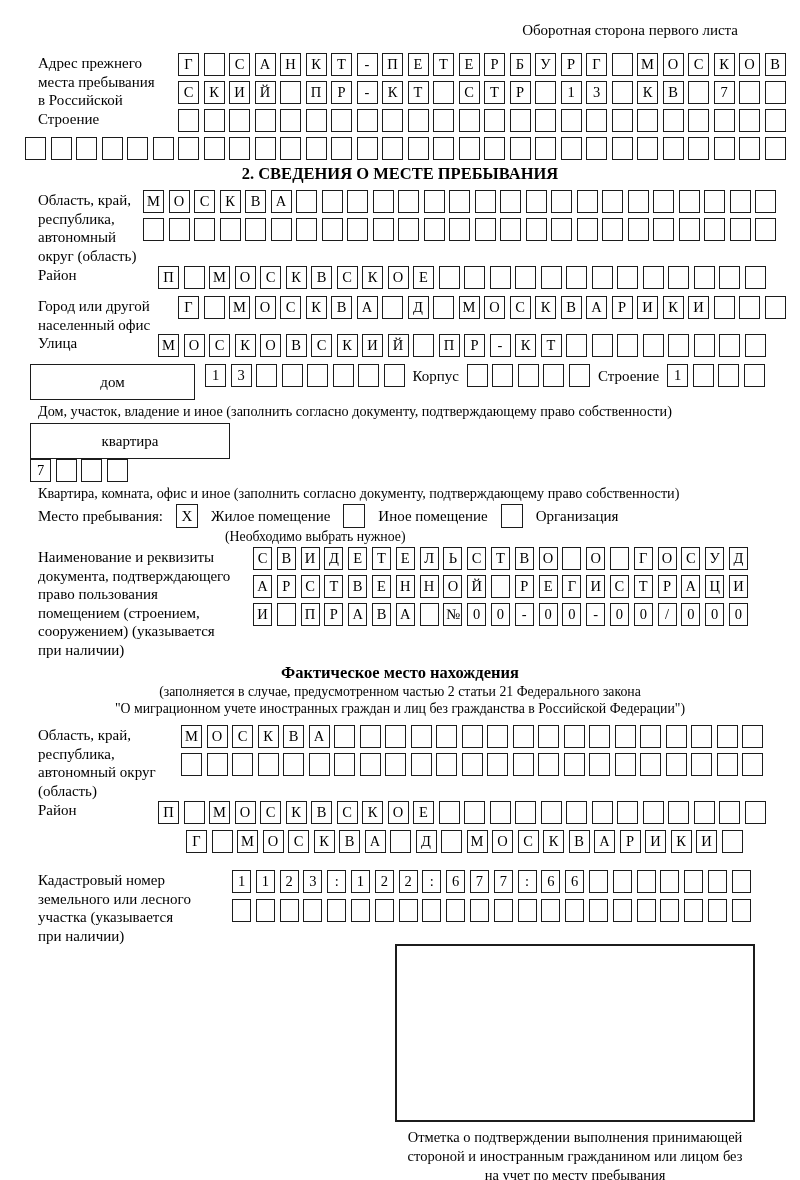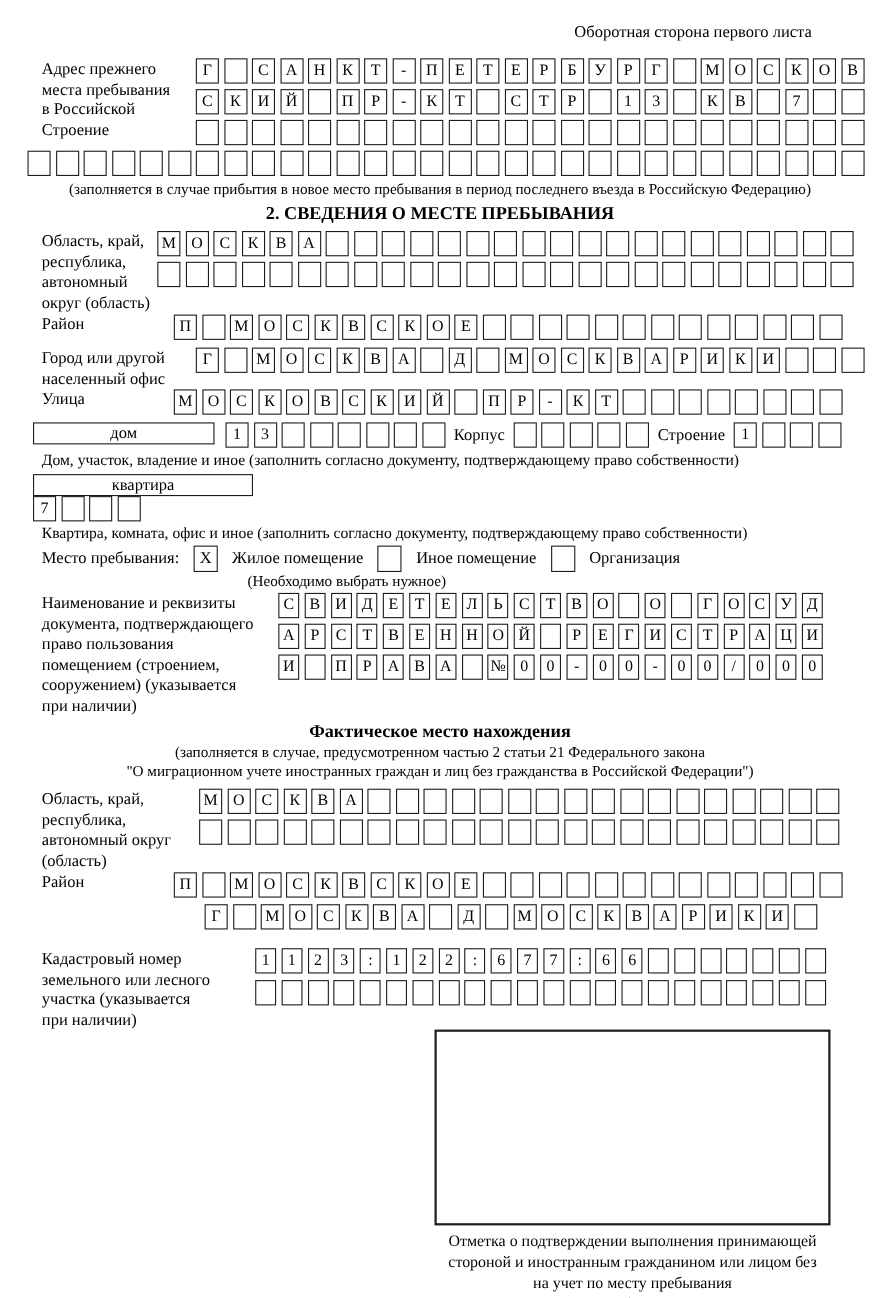--- a/index.html
+++ b/index.html
@@ -19,21 +19,21 @@
   .ml143 { margin-left:143px; } .ml158 { margin-left:158px; }
   .ml181 { margin-left:181px; } .ml186 { margin-left:186px; }
   .ml232 { margin-left:232px; } .ml253 { margin-left:253px; }
   .note-center { text-align:center; font-size:13.8px; margin-top:3px; line-height:17px; }
   .title { text-align:center; font-weight:bold; font-size:16.5px; margin-top:4px; line-height:20px; }
   .mt14 { margin-top:14px; } .mt6 { margin-top:6px; } .mt7 { margin-top:7px; }
   .mt4 { margin-top:4px; } .mt2 { margin-top:2px; } .mt8 { margin-top:8px; }
   .b-region { min-height:76px; } .b-city { min-height:38px; }
   .b-doc { min-height:112px; } .b-cad { min-height:74px; }
   .house-row { display:flex; align-items:flex-start; margin-left:30px; margin-top:7px; }
-  .widebox { height:20px; border:1.7px solid #1c1c1c; display:flex; align-items:center;
+  .widebox { height:36px; border:1.7px solid #1c1c1c; display:flex; align-items:center;
     justify-content:center; font-size:15px; flex:0 0 auto; }
   .housebox { width:165px; margin-right:10px; }
   .apartbox { width:200px; margin-right:8px; }
   .inline-label { font-size:15px; line-height:24px; margin:0 8px; white-space:nowrap; }
   .caption { margin-left:38px; margin-top:3px; font-size:14.2px; line-height:16px; }
   .stay-row { display:flex; align-items:center; margin-left:38px; margin-top:3px; gap:13px; }
   .stay-row .lbl { font-size:15px; white-space:nowrap; }
   .cbox { flex:0 0 auto; width:22px; height:24px; border:1.7px solid #1c1c1c;
     font-size:15px; text-align:center; line-height:22px; }
   .stay-note { margin-left:225px; margin-top:1px; font-size:13.8px; line-height:16px; }
@@ -159,21 +159,20 @@
       <span class="cell"></span>
       <span class="cell"></span>
       <span class="cell"></span>
       <span class="cell"></span>
       <span class="cell"></span>
       <span class="cell"></span>
       <span class="cell"></span>
       <span class="cell"></span>
       <span class="cell"></span>
     </div>
-  <div class="note-center">(заполняется в случае прибытия в новое место пребывания в период последнего въезда в Российскую Федерацию)</div>
 </div>
 
 <div class="title">2. СВЕДЕНИЯ О МЕСТЕ ПРЕБЫВАНИЯ</div>
 
 <div class="block mt6 b-region">
   <div class="block-label">
     <div>Область, край,</div>
     <div>республика,</div>
     <div>автономный</div>
     <div>округ (область)</div>

